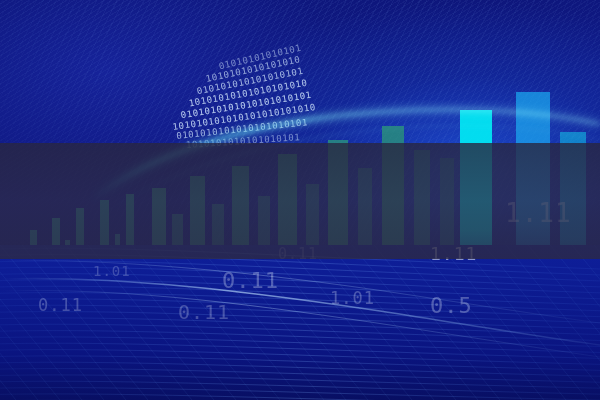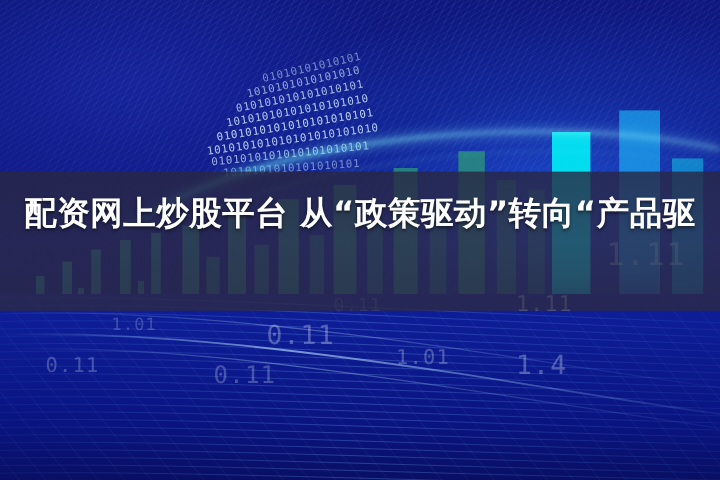--- a/index.html
+++ b/index.html
@@ -264,25 +264,24 @@
       <path d="M0,16 C110,13 250,27 370,44 C465,58 540,70 600,78" fill="none" stroke="url(#lnb)" stroke-width="1" opacity=".45"></path>
     </svg>
   </div>
 
   <div class="layer" id="numbers" style="overflow:hidden;">
       <div style="position: absolute; left: 505px; top: 198px; font-size: 26px; opacity: 0.38; color: rgb(234, 244, 255); font-family: &quot;DejaVu Sans Mono&quot;, &quot;Liberation Mono&quot;, monospace; letter-spacing: 1px;">1.11</div>
       <div style="position: absolute; left: 222px; top: 268px; font-size: 22px; opacity: 0.3; color: rgb(234, 244, 255); font-family: &quot;DejaVu Sans Mono&quot;, &quot;Liberation Mono&quot;, monospace; letter-spacing: 1px;">0.11</div>
       <div style="position: absolute; left: 330px; top: 288px; font-size: 17px; opacity: 0.28; color: rgb(234, 244, 255); font-family: &quot;DejaVu Sans Mono&quot;, &quot;Liberation Mono&quot;, monospace; letter-spacing: 1px;">1.01</div>
       <div style="position: absolute; left: 178px; top: 300px; font-size: 20px; opacity: 0.26; color: rgb(234, 244, 255); font-family: &quot;DejaVu Sans Mono&quot;, &quot;Liberation Mono&quot;, monospace; letter-spacing: 1px;">0.11</div>
       <div style="position: absolute; left: 430px; top: 243px; font-size: 18px; opacity: 0.55; color: rgb(234, 244, 255); font-family: &quot;DejaVu Sans Mono&quot;, &quot;Liberation Mono&quot;, monospace; letter-spacing: 1px;">1.11</div>
-      <div style="position: absolute; left: 430px; top: 293px; font-size: 22px; opacity: 0.3; color: rgb(234, 244, 255); font-family: &quot;DejaVu Sans Mono&quot;, &quot;Liberation Mono&quot;, monospace; letter-spacing: 1px;">1.4</div>
+      <div style="position: absolute; left: 430px; top: 293px; font-size: 22px; opacity: 0.3; color: rgb(234, 244, 255); font-family: &quot;DejaVu Sans Mono&quot;, &quot;Liberation Mono&quot;, monospace; letter-spacing: 1px;">0.5</div>
       <div style="position: absolute; left: 38px; top: 295px; font-size: 17px; opacity: 0.25; color: rgb(234, 244, 255); font-family: &quot;DejaVu Sans Mono&quot;, &quot;Liberation Mono&quot;, monospace; letter-spacing: 1px;">0.11</div>
       <div style="position: absolute; left: 93px; top: 263px; font-size: 14px; opacity: 0.22; color: rgb(234, 244, 255); font-family: &quot;DejaVu Sans Mono&quot;, &quot;Liberation Mono&quot;, monospace; letter-spacing: 1px;">1.01</div>
       <div style="position: absolute; left: 278px; top: 245px; font-size: 15px; opacity: 0.24; color: rgb(234, 244, 255); font-family: &quot;DejaVu Sans Mono&quot;, &quot;Liberation Mono&quot;, monospace; letter-spacing: 1px;">0.11</div>
     </div>
 
   <div class="layer" id="band"></div>
 
   <div id="headline">
-    <span class="ln">配资网上炒股平台 从“政策驱动”转向“产品驱</span>
   </div>
 
 </div>
 
 </body></html>

